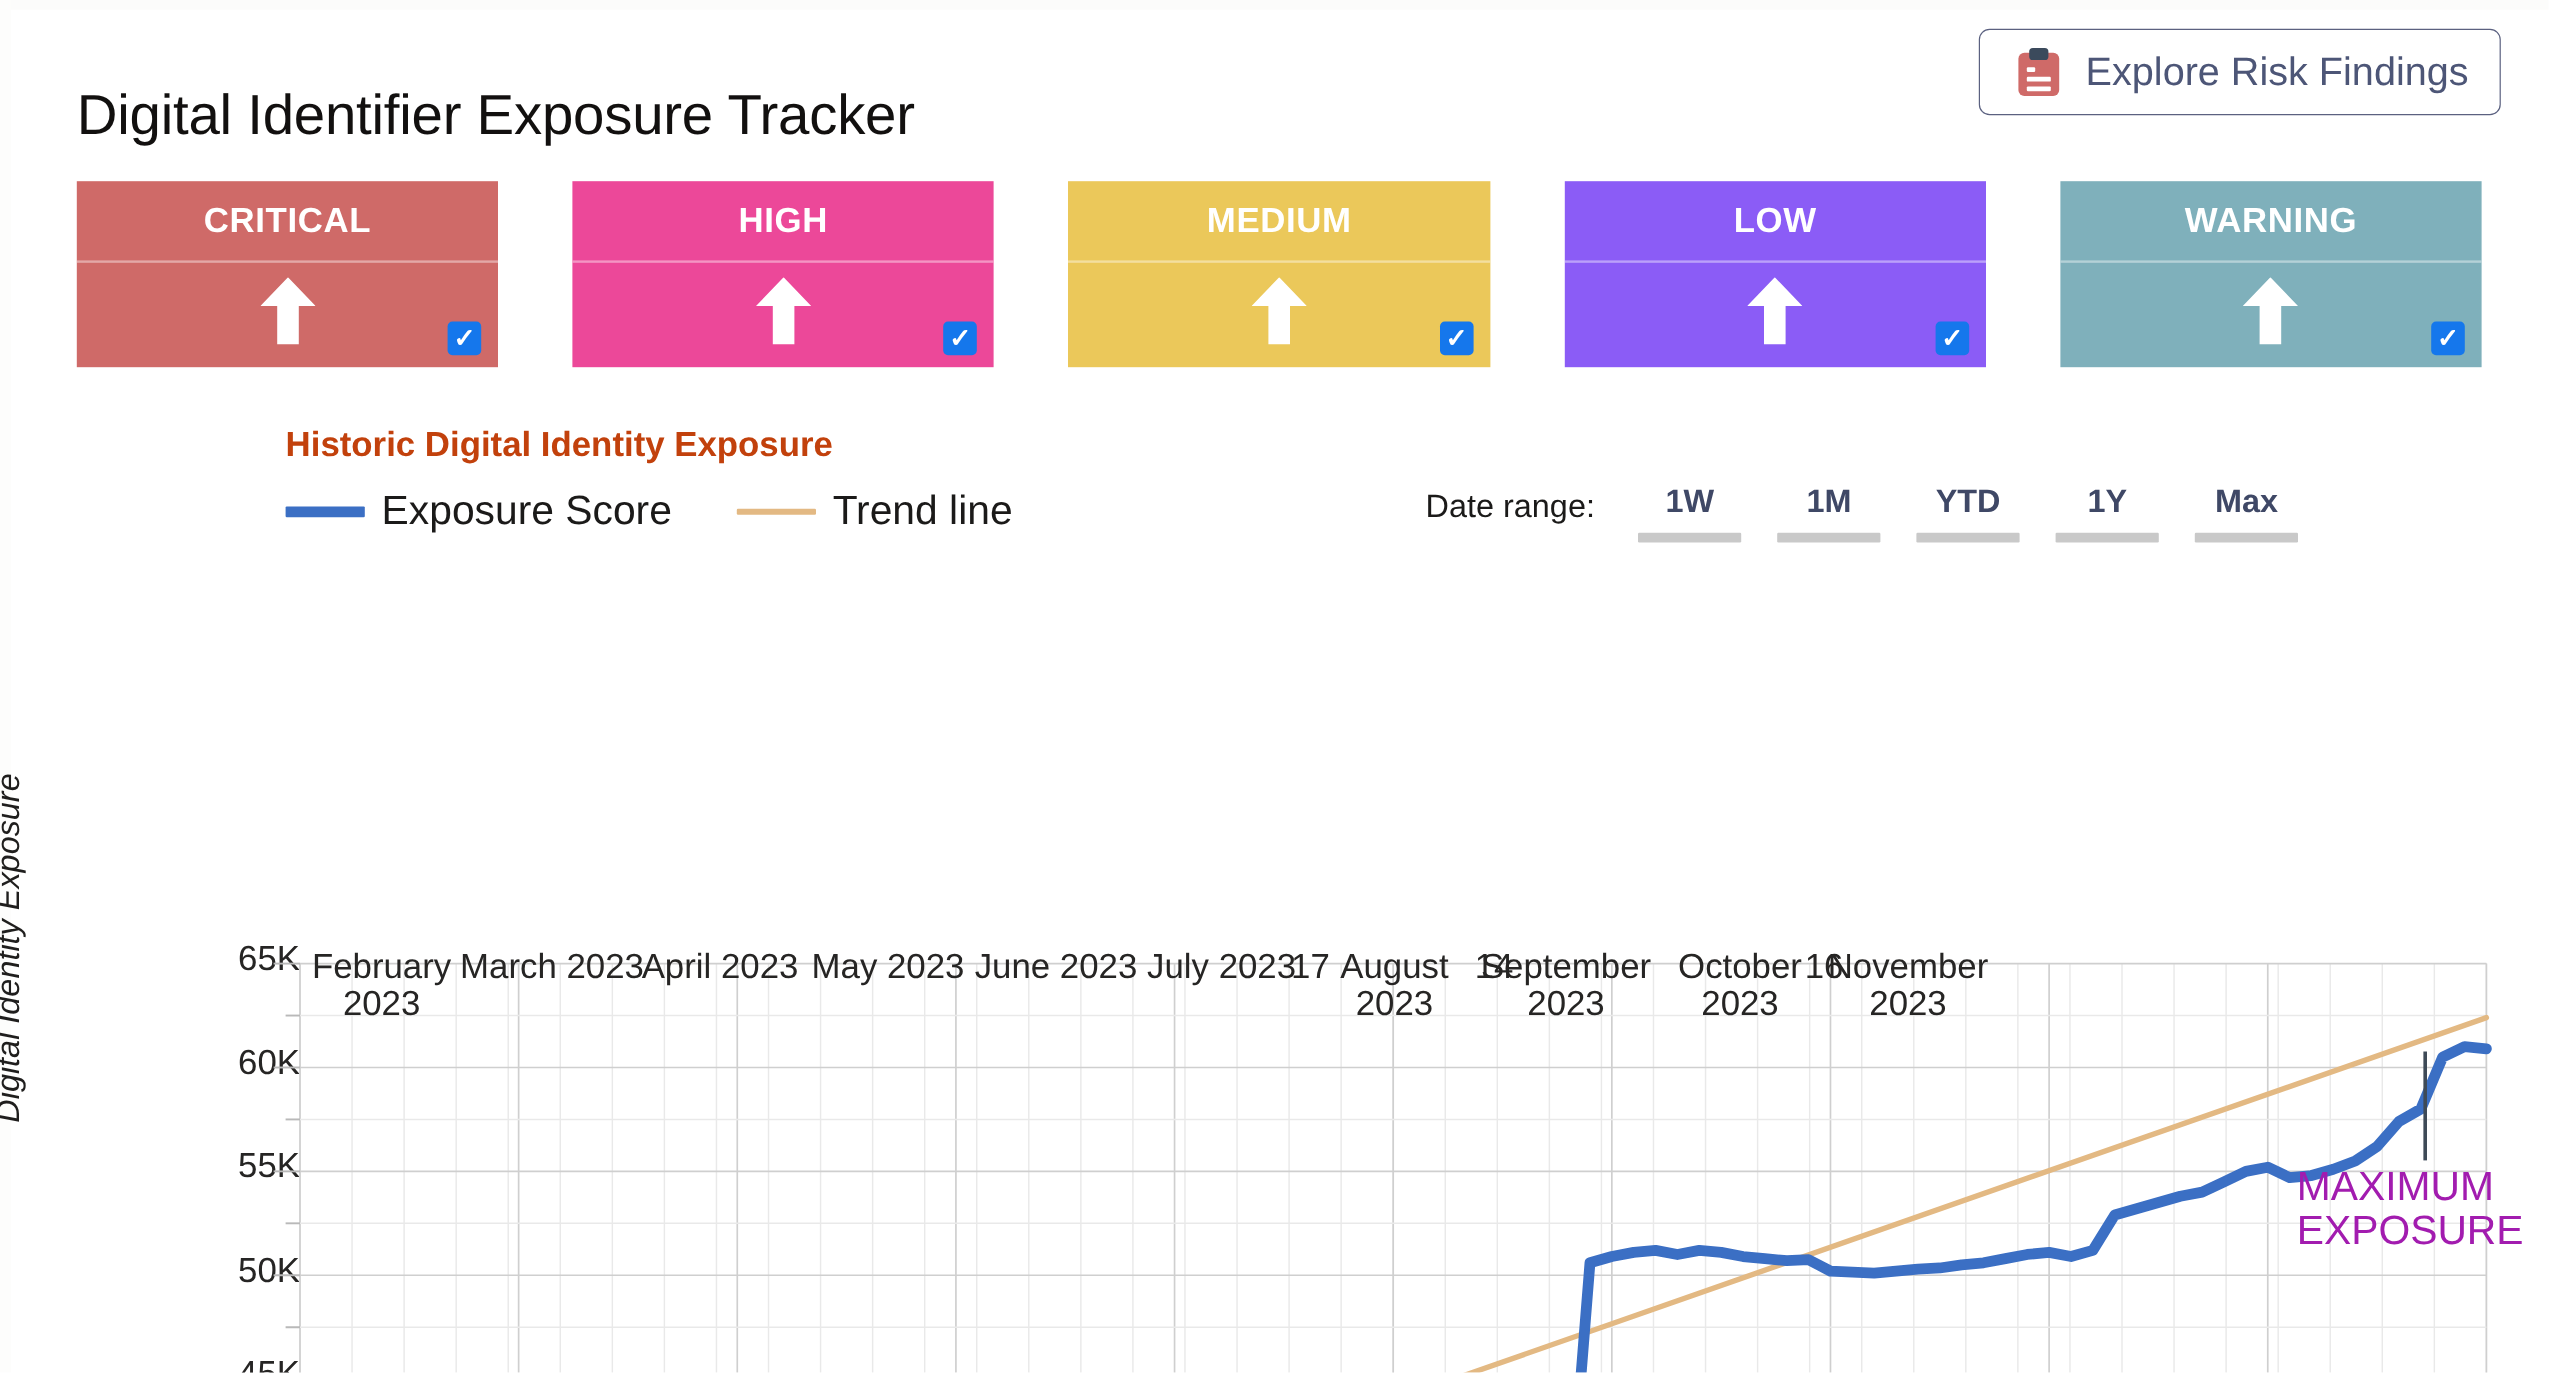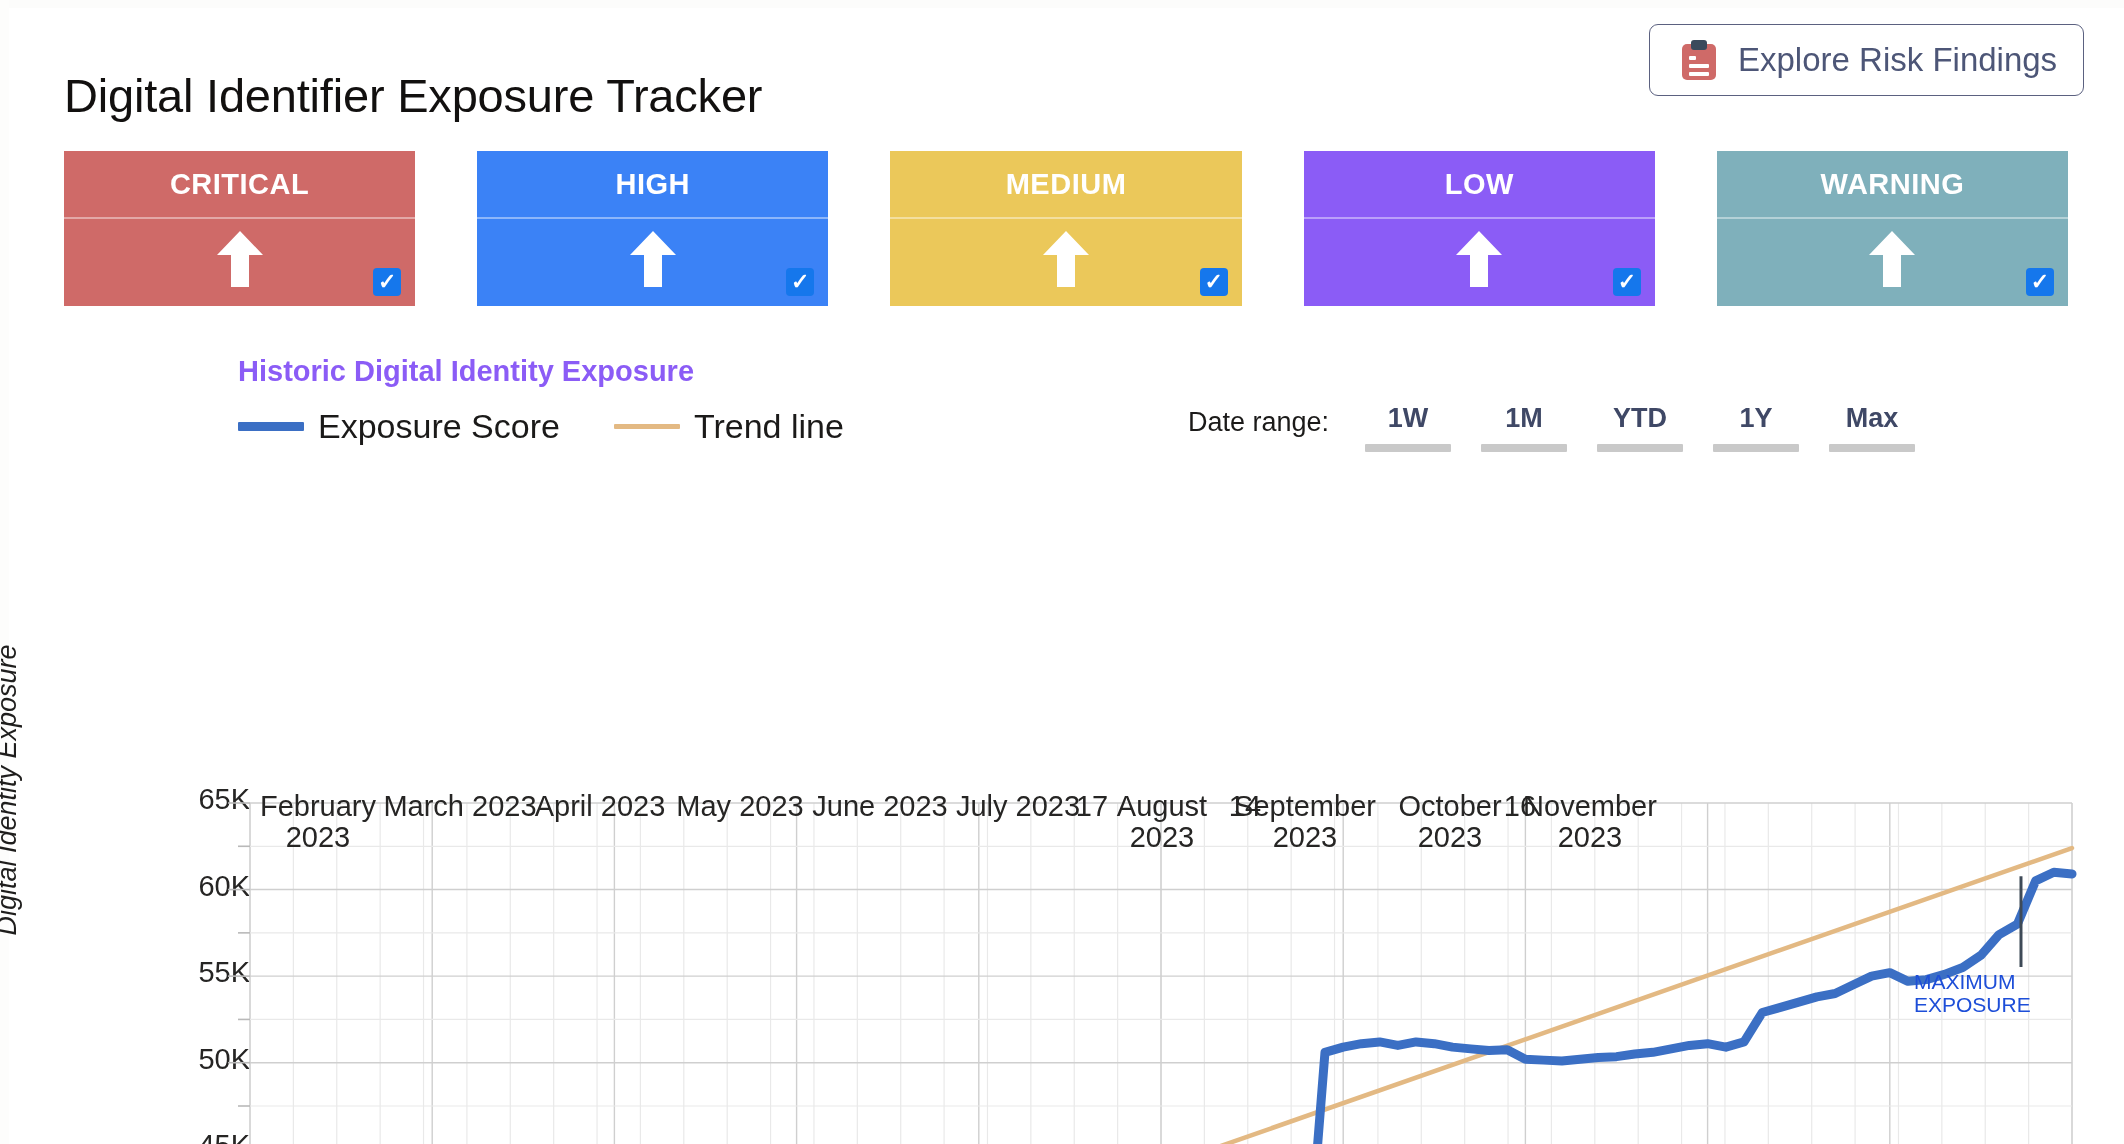--- a/index.html
+++ b/index.html
@@ -140,21 +140,21 @@
   #chart-panel {
     position: absolute;
     left: 0; top: 345px;
     width: 2124px; height: 799px;
   }
   #chart-title {
     position: absolute;
     left: 238px; top: 10px;
     font-size: 29px;
     font-weight: bold;
-    color: #8b5cf6;
+    color: #c2410c;
     white-space: nowrap;
   }
   #legend {
     position: absolute;
     left: 238px; top: 62px;
     display: flex;
     align-items: center;
     gap: 0;
   }
   #legend .item { display: flex; align-items: center; margin-right: 54px; }
@@ -237,22 +237,22 @@
     position: absolute;
     text-align: center;
     font-size: 29px;
     color: #262524;
     line-height: 1.08;
     white-space: pre-line;
   }
   #annot {
     position: absolute;
     left: 1914px; top: 626px;
-    font-size: 21px;
-    color: #1d4ed8;
+    font-size: 34px;
+    color: #a21caf;
     line-height: 1.08;
     white-space: pre-line;
   }
 </style>
 </head>
 <body>
 
 <div id="page">
 
   <div id="left-edge"></div>
@@ -273,21 +273,21 @@
 
   <div id="severity-row">
       <div class="sev-card" style="background: rgb(207, 106, 104);">
         <div class="sev-label">CRITICAL</div>
         <div class="divider"></div>
         <svg class="arrow" viewBox="0 0 46 56">
           <path d="M23 0 L46 24 L32 24 L32 56 L14 56 L14 24 L0 24 Z" fill="#ffffff"></path>
         </svg>
         <div class="checkbox">✓</div>
       </div>
-      <div class="sev-card" style="background: #3b82f6;">
+      <div class="sev-card" style="background: #ec4899;">
         <div class="sev-label">HIGH</div>
         <div class="divider"></div>
         <svg class="arrow" viewBox="0 0 46 56">
           <path d="M23 0 L46 24 L32 24 L32 56 L14 56 L14 24 L0 24 Z" fill="#ffffff"></path>
         </svg>
         <div class="checkbox">✓</div>
       </div>
       <div class="sev-card" style="background: rgb(235, 200, 90); padding-left: 48px;">
         <div class="sev-label">MEDIUM</div>
         <div class="divider"></div>

